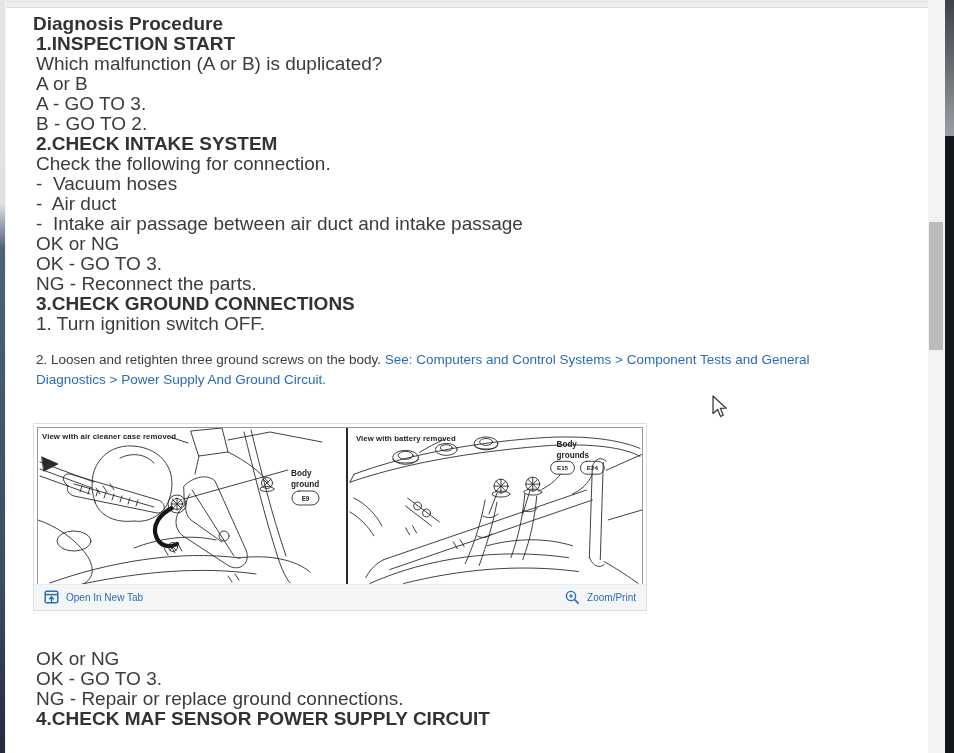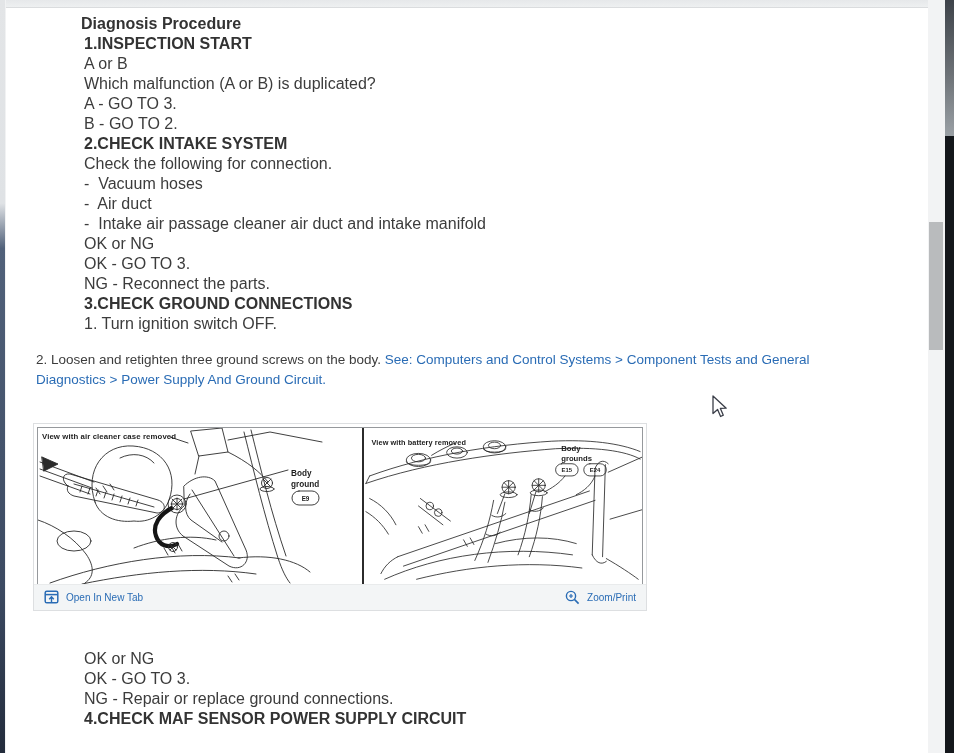--- a/index.html
+++ b/index.html
@@ -32,35 +32,35 @@
     position:absolute;top:0;right:0;width:9px;height:753px;z-index:6;
     background:#14171b;
   }
   .dark-edge .grad{
     position:absolute;top:0;left:0;right:0;height:136px;
     background:linear-gradient(180deg,#3e434a 0%,#6d7277 55%,#9aa0a5 100%);
   }
   
   .content{position:absolute;left:33px;top:14px;right:44px;z-index:2;}
   .line{
-    font-size:16px;line-height:20px;white-space:pre-wrap;padding-left:3px;margin-left:48px;
+    font-size:19px;line-height:20px;white-space:pre-wrap;padding-left:3px;
   }
   .line.no-indent{padding-left:0;}
   .line.h{font-weight:700;color:#333333;}
   .para{font-size:13.5px;line-height:20px;max-width:835px;padding-left:3px;margin-top:16px;}
   .para a{color:#2a6cb5;text-decoration:none;cursor:pointer;}
   .content-bottom{position:absolute;left:33px;top:649px;right:44px;z-index:2;}
   
   .figure-box{
     position:absolute;left:33px;top:423px;width:614px;height:188px;z-index:2;
     background:#fff;border:1px solid #dddfe1;box-sizing:border-box;
   }
   .scan{
     margin:3px 3px 0 3px;height:158px;display:flex;
-    border:1px solid #96999c;box-sizing:border-box;background:#fff;gap:16px;
+    border:1px solid #96999c;box-sizing:border-box;background:#fff;
   }
   .panel{position:relative;height:100%;}
   .panel.left{width:308px;}
   .panel.right{flex:1;border-left:2px solid #2b2b2b;}
   .panel svg{display:block;width:100%;height:100%;}
   .figure-footer{
     position:absolute;left:0;right:0;bottom:0;height:26px;
     background:#f3f5f6;border-top:1px solid #e9ebec;
     display:flex;align-items:center;justify-content:space-between;
     padding:0 10px;box-sizing:border-box;
@@ -85,29 +85,29 @@
 <div class="scrollbar">
   <div class="scroll-thumb"></div>
 </div>
 <div class="dark-edge">
     <div class="grad"></div>
   </div>
 
 <div class="content">
   <div class="line h no-indent">Diagnosis Procedure</div>
   <div class="line h">1.INSPECTION START</div>
+  <div class="line">Which malfunction (A or B) is duplicated?</div>
   <div class="line">A or B</div>
-  <div class="line">Which malfunction (A or B) is duplicated?</div>
   <div class="line">A - GO TO 3.</div>
   <div class="line">B - GO TO 2.</div>
   <div class="line h">2.CHECK INTAKE SYSTEM</div>
   <div class="line">Check the following for connection.</div>
   <div class="line">-  Vacuum hoses</div>
   <div class="line">-  Air duct</div>
-  <div class="line">-  Intake air passage cleaner air duct and intake manifold</div>
+  <div class="line">-  Intake air passage between air duct and intake passage</div>
   <div class="line">OK or NG</div>
   <div class="line">OK - GO TO 3.</div>
   <div class="line">NG - Reconnect the parts.</div>
   <div class="line h">3.CHECK GROUND CONNECTIONS</div>
   <div class="line">1. Turn ignition switch OFF.</div>
   <div class="para"><span>2. Loosen and retighten three ground screws on the body. </span><a>See: Computers and Control Systems &gt; Component Tests and General Diagnostics &gt; Power Supply And Ground Circuit.</a></div>
 </div>
 
 <div class="figure-box">
   <div class="scan">

